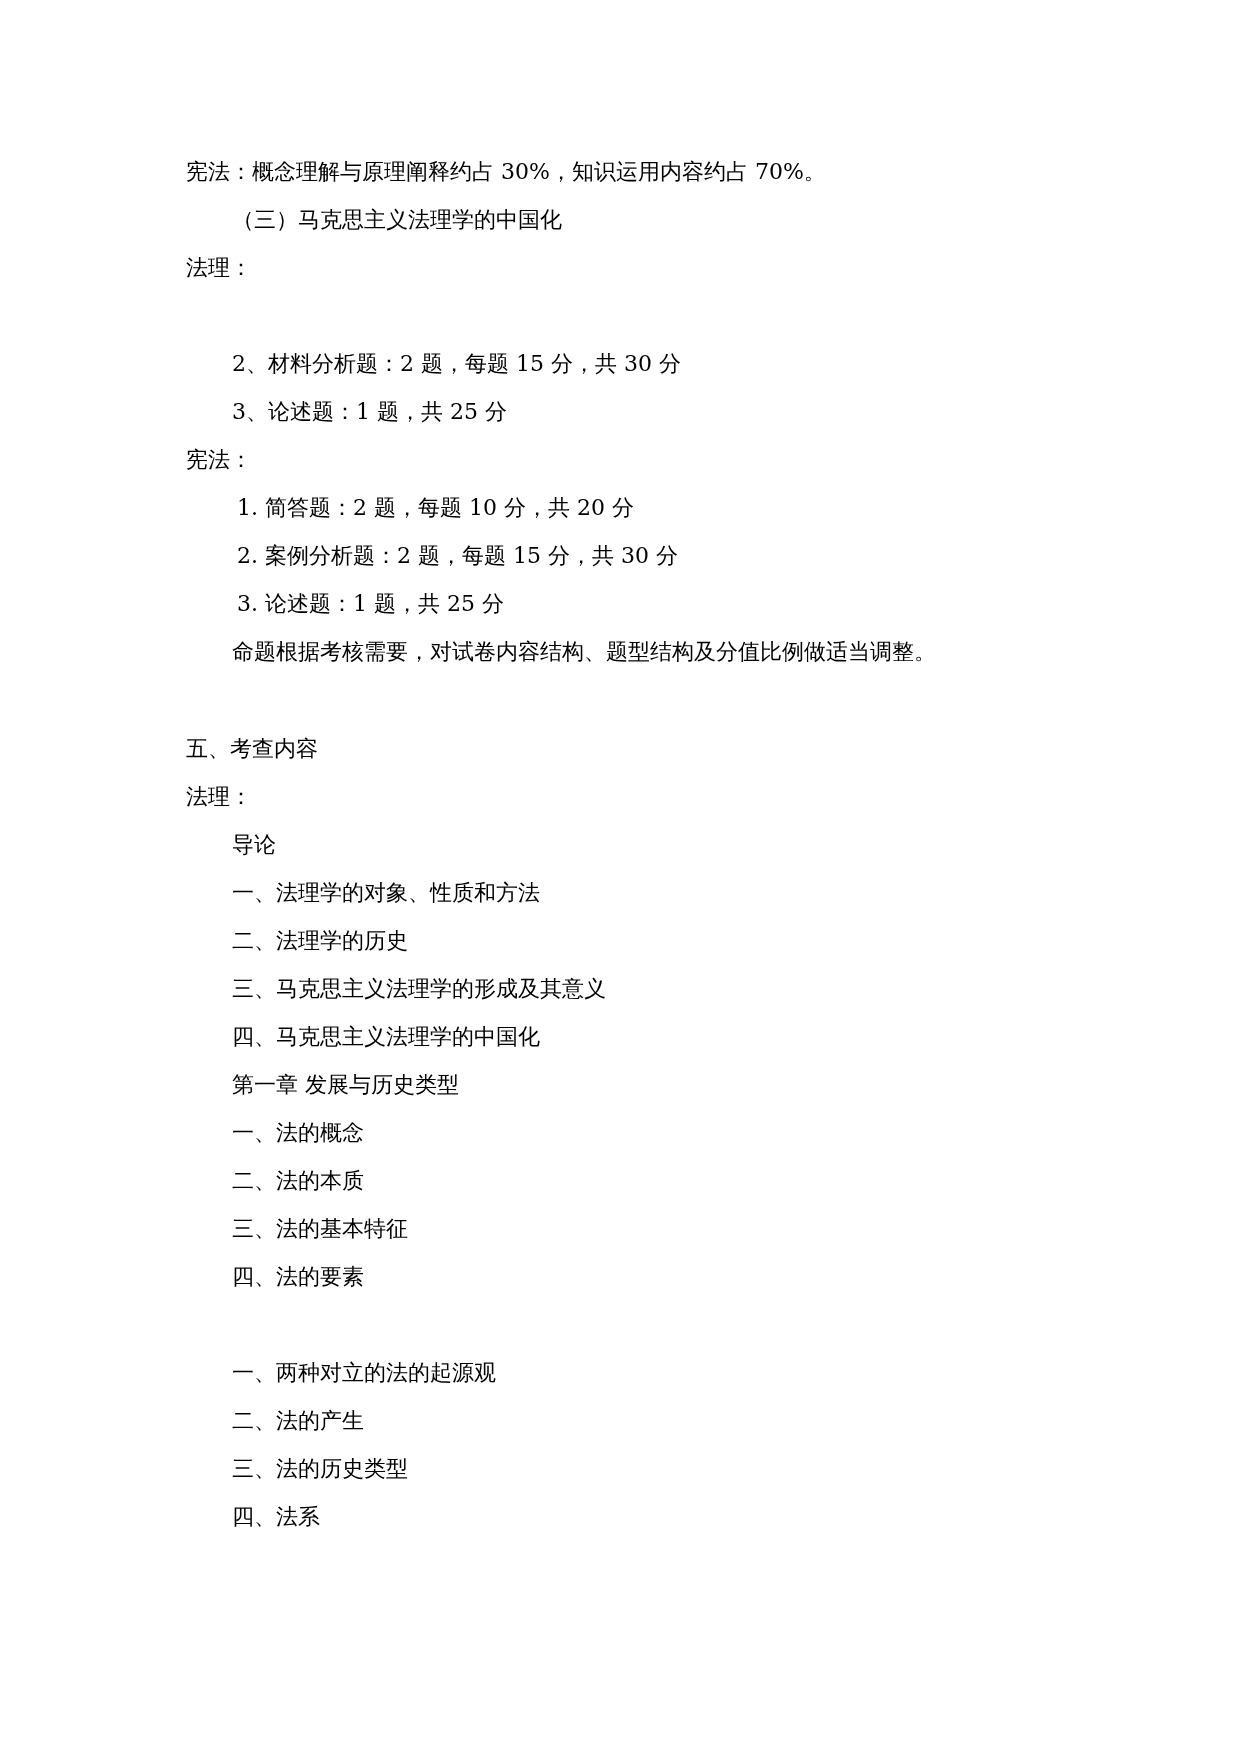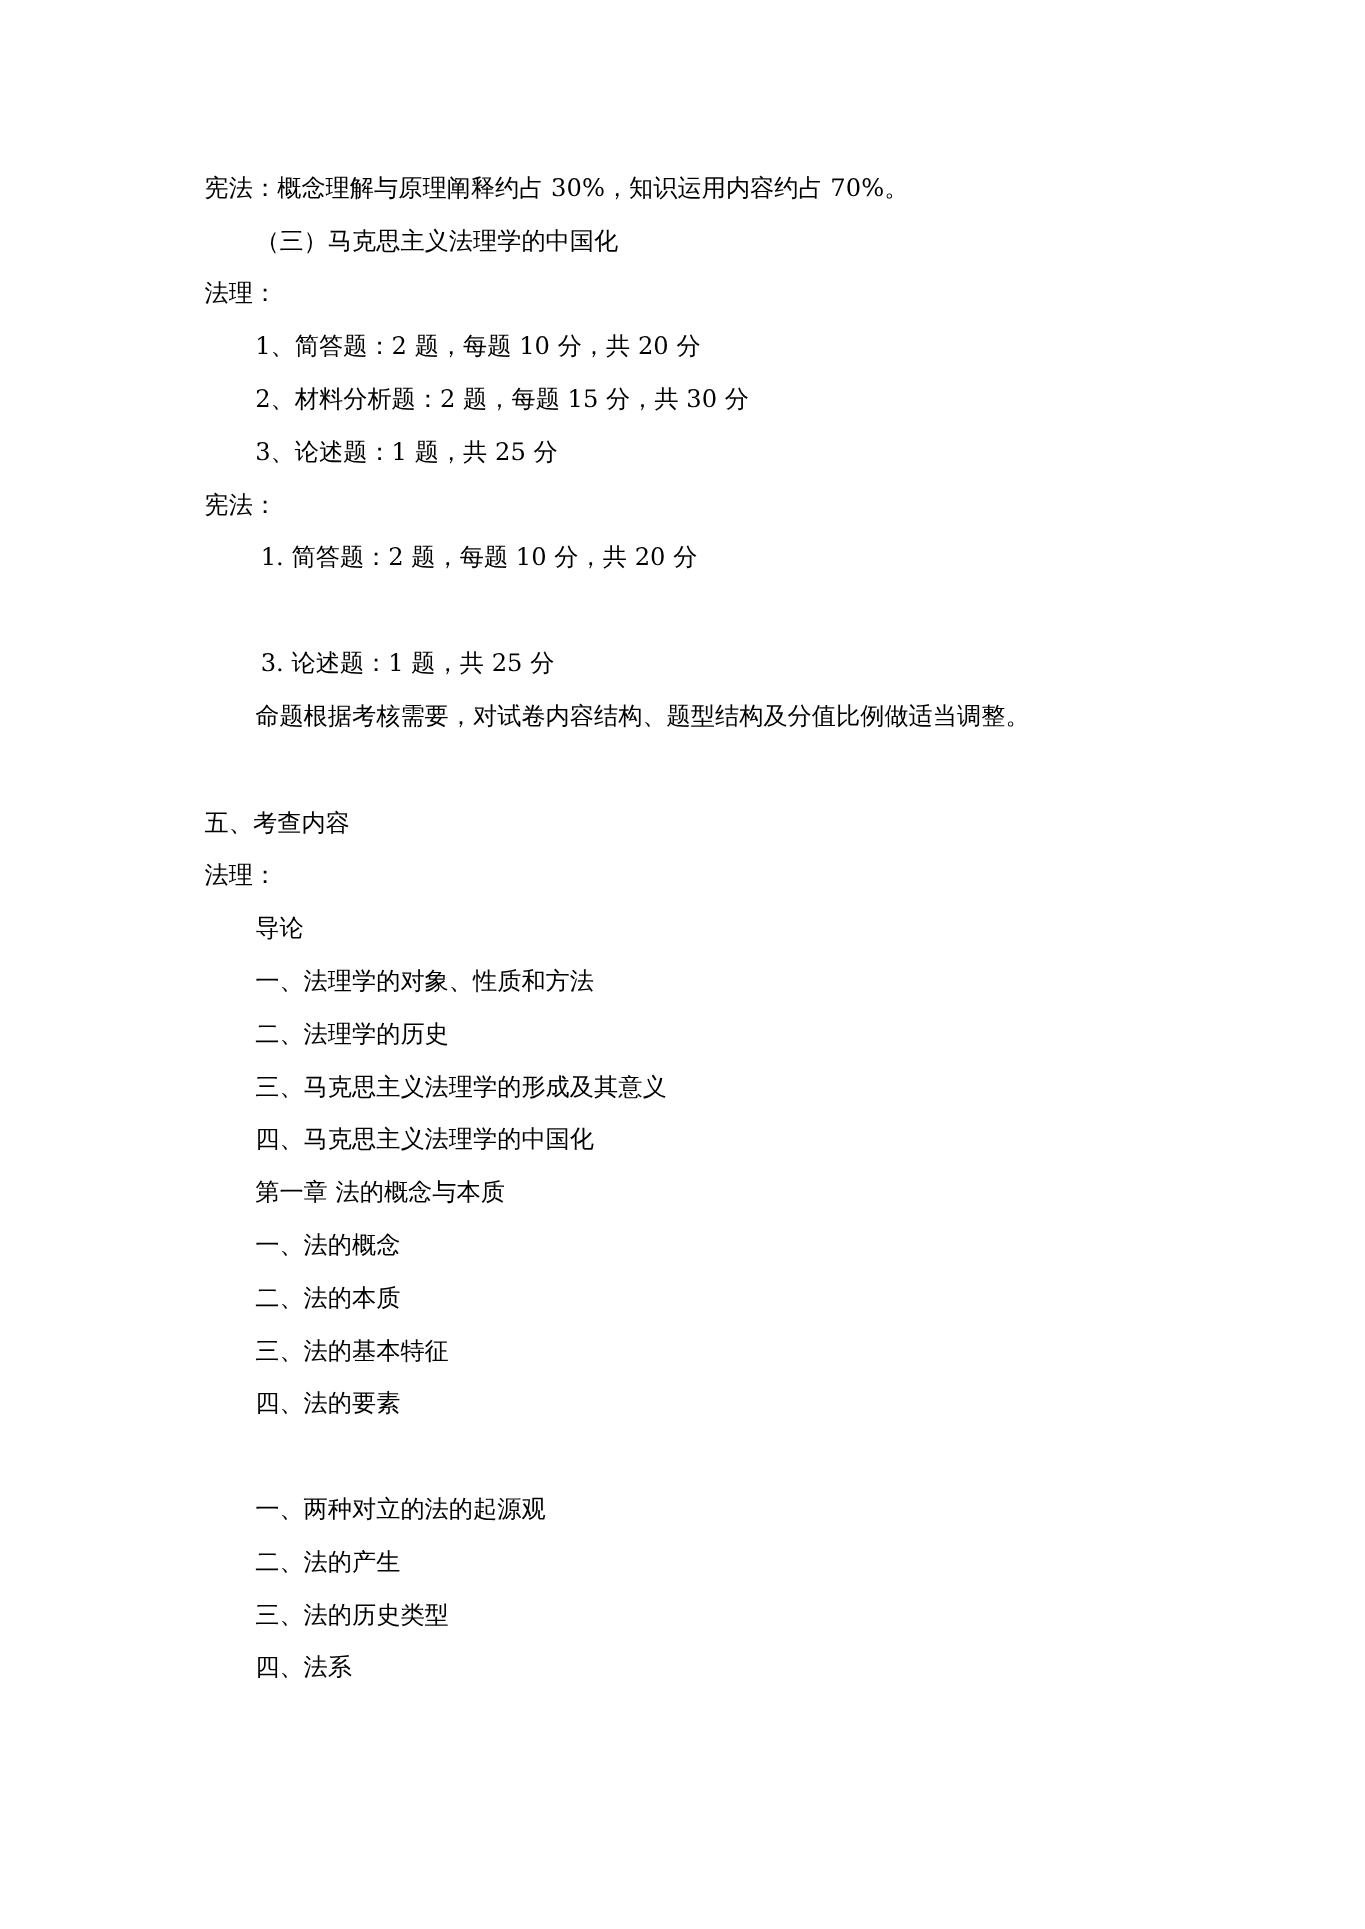--- a/index.html
+++ b/index.html
@@ -36,35 +36,35 @@
     .x1 { left: 232px; }
     .x1b { left: 237px; }
   </style>
 </head>
 <body>
 
 <div class="page">
   <div class="line x0" style="top:158px">宪法：概念理解与原理阐释约占 30%，知识运用内容约占 70%。</div>
   <div class="line x1" style="top:206px">（三）马克思主义法理学的中国化</div>
   <div class="line x0 bold" style="top:254px">法理：</div>
-  <div class="line x1" style="top:302px">1、简答题：2 题，每题 10 分，共 20 分</div>
   <div class="line x1" style="top:350px">2、材料分析题：2 题，每题 15 分，共 30 分</div>
   <div class="line x1" style="top:398px">3、论述题：1 题，共 25 分</div>
   <div class="line x0 bold" style="top:446px">宪法：</div>
   <div class="line x1b" style="top:494px">1. 简答题：2  题，每题  10  分，共  20  分</div>
+  <div class="line x1b" style="top:542px">2. 案例分析题：2  题，每题  15  分，共  30  分</div>
   <div class="line x1b" style="top:590px">3. 论述题：1  题，共  25  分</div>
   <div class="line x1" style="top:638px">命题根据考核需要，对试卷内容结构、题型结构及分值比例做适当调整。</div>
   <div class="line x0" style="top:735px">五、考查内容</div>
   <div class="line x0 bold" style="top:783px">法理：</div>
   <div class="line x1" style="top:831px">导论</div>
   <div class="line x1" style="top:879px">一、法理学的对象、性质和方法</div>
   <div class="line x1" style="top:927px">二、法理学的历史</div>
   <div class="line x1" style="top:975px">三、马克思主义法理学的形成及其意义</div>
   <div class="line x1" style="top:1023px">四、马克思主义法理学的中国化</div>
-  <div class="line x1" style="top:1071px">第一章  法的概念与本质</div>
+  <div class="line x1" style="top:1071px">第一章  发展与历史类型</div>
   <div class="line x1" style="top:1119px">一、法的概念</div>
   <div class="line x1" style="top:1167px">二、法的本质</div>
   <div class="line x1" style="top:1215px">三、法的基本特征</div>
   <div class="line x1" style="top:1263px">四、法的要素</div>
   <div class="line x1" style="top:1359px">一、两种对立的法的起源观</div>
   <div class="line x1" style="top:1407px">二、法的产生</div>
   <div class="line x1" style="top:1455px">三、法的历史类型</div>
   <div class="line x1" style="top:1503px">四、法系</div>
 </div>
 

